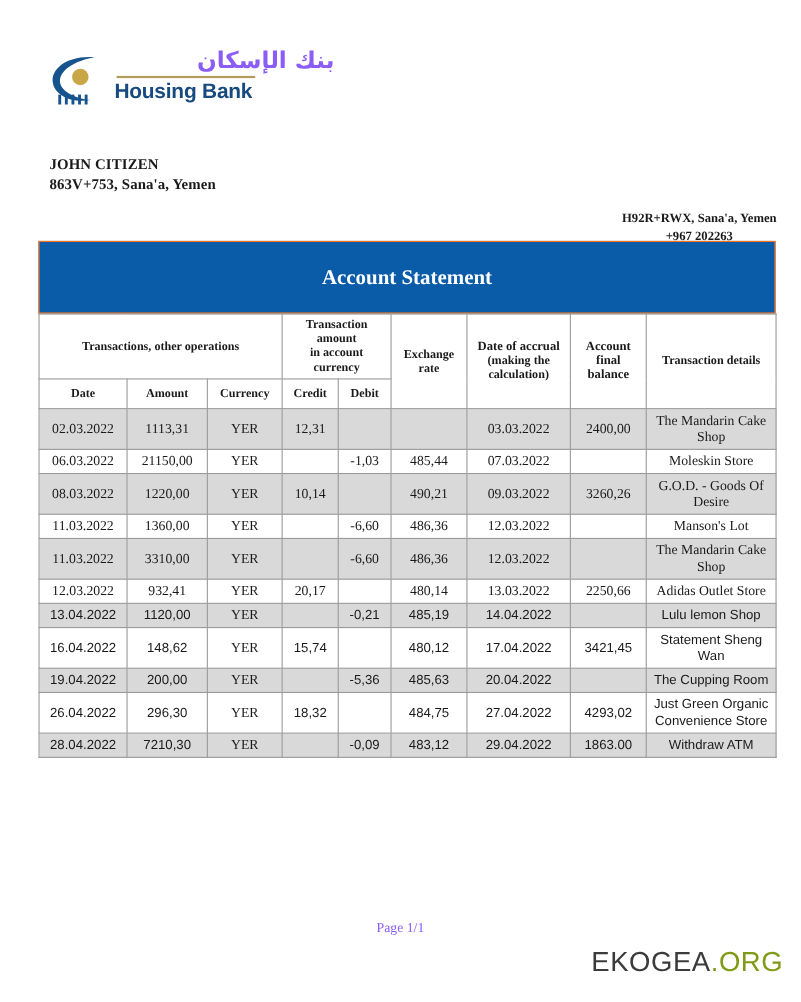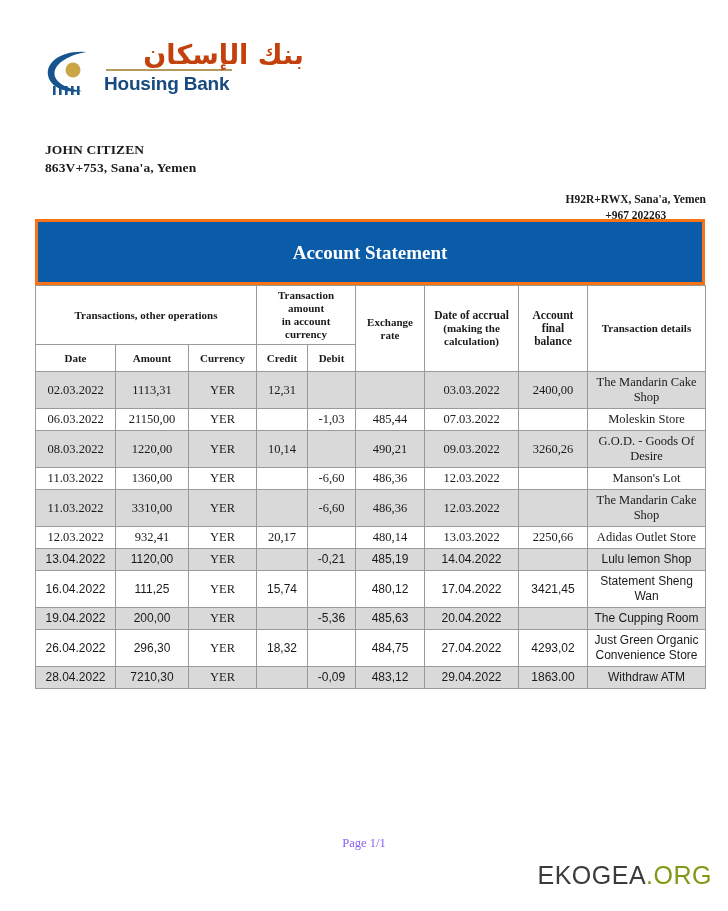--- a/index.html
+++ b/index.html
@@ -15,21 +15,21 @@
   }
 
   .page { position:relative; width:728px; height:911px; }
 
   
   .logo-block { position:absolute; left:42px; top:42px; width:260px; height:62px; }
   .logo-mark { position:absolute; left:0; top:2px; width:56px; height:56px; }
   .logo-text { position:absolute; left:62px; top:0px; width:200px; }
   .logo-ar {
     font-family:"DejaVu Sans", sans-serif;
-    font-size:27px; font-weight:bold; color:#c2410c;
+    font-size:21px; font-weight:bold; color:#8b5cf6;
     direction:rtl; text-align:right; line-height:26px;
     letter-spacing:-0.3px;
   }
   .logo-rule { height:2px; background:#b39b5d; margin:1px 0 2px 2px; width:126px; }
   .logo-en {
     font-family:"Liberation Sans", sans-serif;
     font-size:19px; font-weight:bold; color:#174a7e;
     letter-spacing:-0.2px; line-height:21px;
   }
 
@@ -39,21 +39,21 @@
     font-size:13.5px; font-weight:bold; line-height:18px; letter-spacing:0.1px;
   }
   .addr-right {
     position:absolute; right:22px; top:143px;
     font-size:11.5px; font-weight:bold; line-height:16px; text-align:center;margin-top:48px;
   }
 
   
   .banner {
     position:absolute; left:35px; top:219px; width:670px; height:66px;
-    background:#0a5ca8; border:3px solid #f97316;
+    background:#0a5ca8; border:1px solid #f97316;
     display:flex; flex-direction:column; align-items:center; justify-content:center;
   }
   .banner-line1 { color:#ffffff; font-size:19px; font-weight:bold; line-height:25px; }
   .banner-line2 { color:#0d0d0d; font-size:19px; font-weight:bold; line-height:26px; }
 
   
   table.stmt {
     position:absolute; left:35px; top:285px; width:670px;
     border-collapse:collapse; table-layout:fixed;
   }
@@ -251,21 +251,21 @@
           <td class="cur">YER</td>
           <td></td>
           <td>-0,21</td>
           <td>485,19</td>
           <td>14.04.2022</td>
           <td></td>
           <td class="details">Lulu lemon Shop</td>
         </tr>
         <tr class="sans">
           <td>16.04.2022</td>
-          <td>111,25</td>
+          <td>148,62</td>
           <td class="cur">YER</td>
           <td>15,74</td>
           <td></td>
           <td>480,12</td>
           <td>17.04.2022</td>
           <td>3421,45</td>
           <td class="details">Statement Sheng Wan</td>
         </tr>
         <tr class="alt sans">
           <td>19.04.2022</td>

